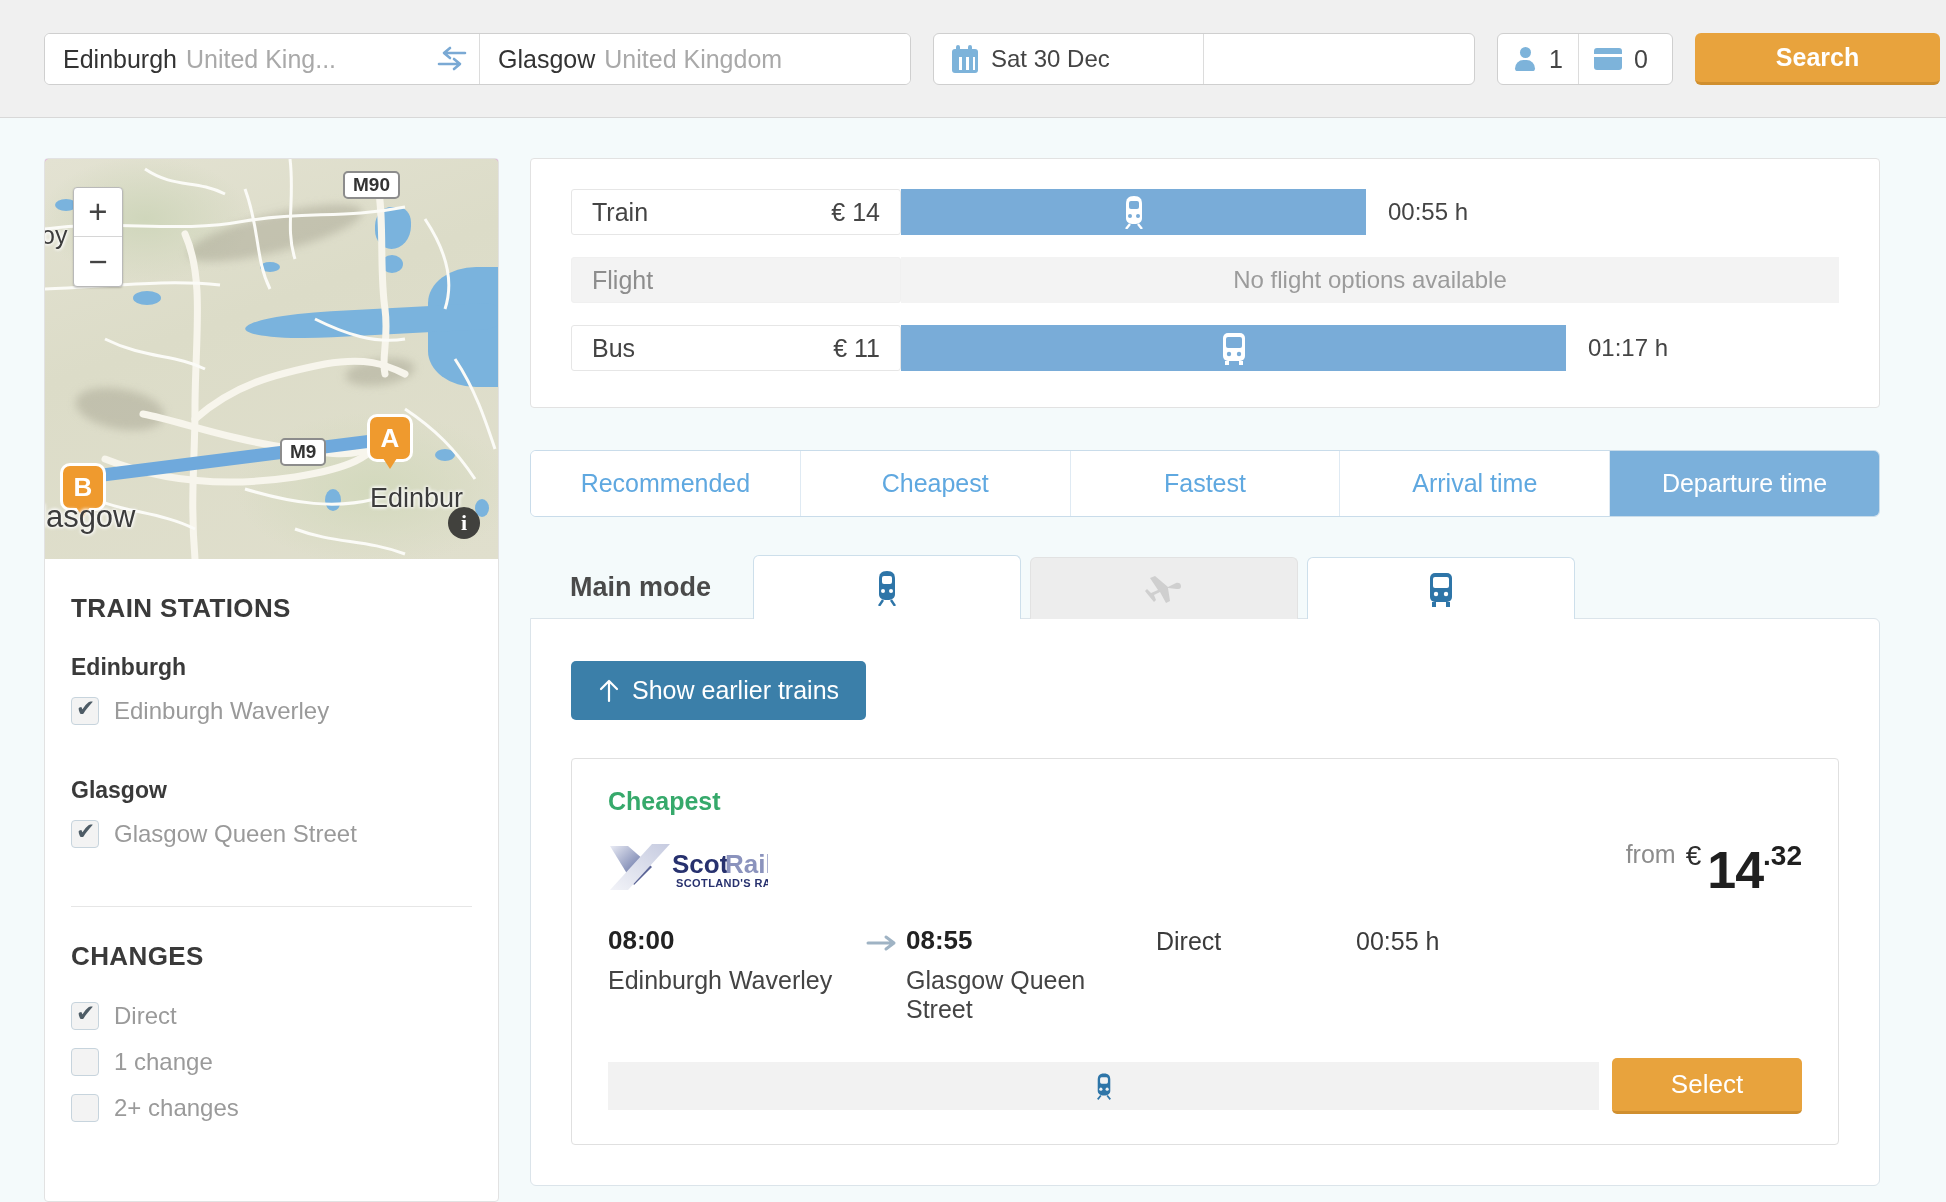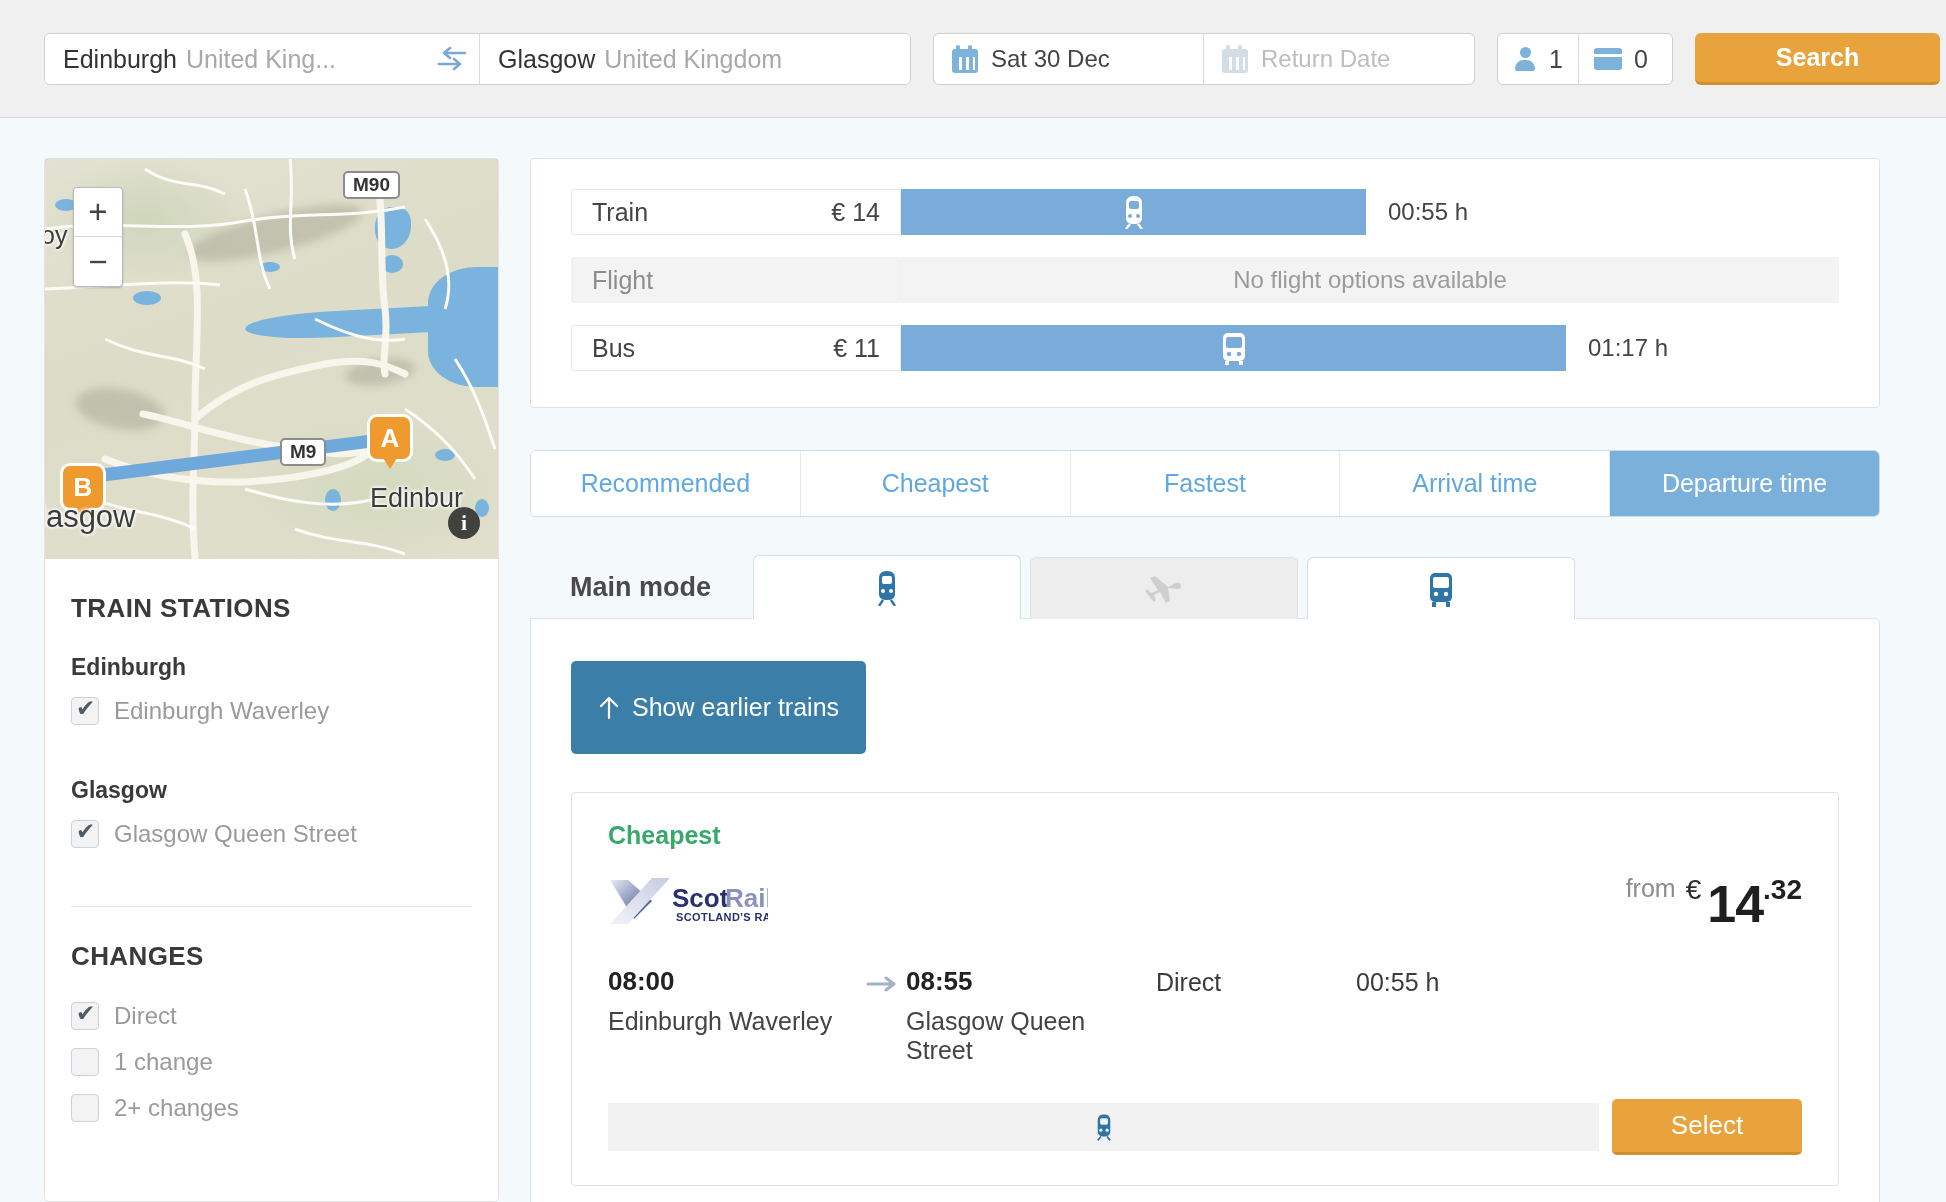--- a/index.html
+++ b/index.html
@@ -276,41 +276,41 @@
   .results-card {
     background: #fff; border: 1px solid #dbe4ea;
     border-radius: 0 6px 6px 6px; margin-top: -1px;
     padding: 42px 40px 40px 40px; position: relative; z-index: 1;
   }
   .res-head { display: flex; align-items: center; justify-content: space-between; }
   .res-head-txt { font-size: 25px; color: #3f3f3f; }
   .res-head-txt b { font-weight: bold; }
   .earlier-btn {
     background: #3b7fa9; color: #fff; border: none; border-radius: 5px;
-    font-size: 25px; padding: 32px 27px; cursor: pointer;
+    font-size: 25px; padding: 15px 27px; cursor: pointer;
     display: flex; align-items: center; gap: 12px;
     font-family: "Liberation Sans", sans-serif;
   }
 
   .trip {
     margin-top: 38px; border: 1px solid #e0e0e0; border-radius: 4px;
     padding: 28px 36px 30px 36px;
   }
   .badge-cheapest { font-size: 25px; color: #36a96b; font-weight: bold; }
   .trip-top { display: flex; align-items: flex-start; justify-content: space-between; margin-top: 24px; }
   .price-box { display: flex; align-items: flex-start; white-space: nowrap; }
   .price-from { font-size: 25px; color: #8c8c8c; margin-right: 10px; }
   .price-cur { font-size: 28px; color: #2e2e2e; margin-right: 6px; }
   .price-main { font-size: 52px; color: #1f1f1f; font-weight: bold; letter-spacing: -1px; }
   .price-cents { font-size: 28px; color: #1f1f1f; font-weight: bold; }
 
   .logo {
     width: 160px; height: 58px; position: relative;
   }
-  .seg-row { display: flex; align-items: flex-start; margin-top: 32px; }
+  .seg-row { display: flex; align-items: flex-start; margin-top: 25px; }
   .seg-col { }
   .seg-time { font-size: 26px; color: #222; font-weight: bold; }
   .seg-stop { font-size: 25px; color: #444; margin-top: 10px; }
   .col-dep { width: 258px; }
   .arrow-col { width: 40px; padding-top: 4px; color: #9fb3c4; font-size: 26px; }
   .col-arr { width: 250px; }
   .col-dir { width: 200px; font-size: 25px; color: #3b3b3b; padding-top: 2px; }
   .col-dur { font-size: 25px; color: #3b3b3b; padding-top: 2px; }
 
   .trip-bottom { display: flex; align-items: center; margin-top: 34px; gap: 13px; }
@@ -350,29 +350,20 @@
 
     <div class="field-group date-group">
       <div class="date-field d1">
         <span class="cal-ico">
           <span class="body"></span>
             <span class="inner"></span>
             <span class="ring1"></span>
             <span class="ring2"></span>
         </span>
         <span class="date-text">Sat 30 Dec</span>
-      </div>
-      <div class="date-field">
-        <span class="cal-ico ph">
-          <span class="body"></span>
-            <span class="inner"></span>
-            <span class="ring1"></span>
-            <span class="ring2"></span>
-        </span>
-        <span class="date-text ph">Return Date</span>
       </div>
     </div>
 
     <div class="field-group pax-group">
       <div class="pax-cell p1">
         <span class="person-ico">
             <span class="head"></span>
             <span class="bod"></span>
           </span>
         <span class="pax-num">1</span>

